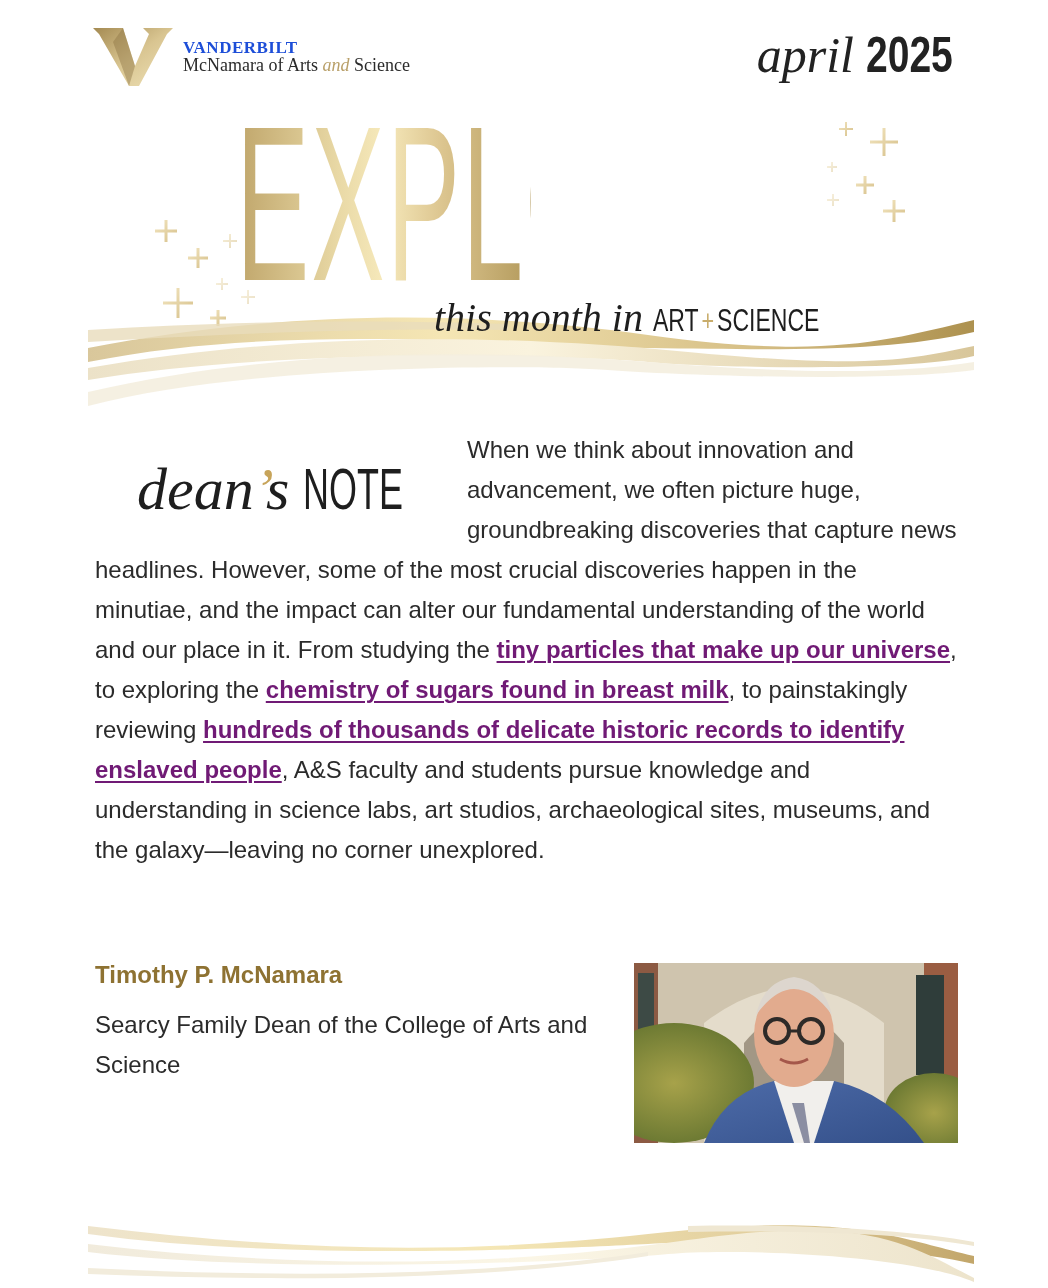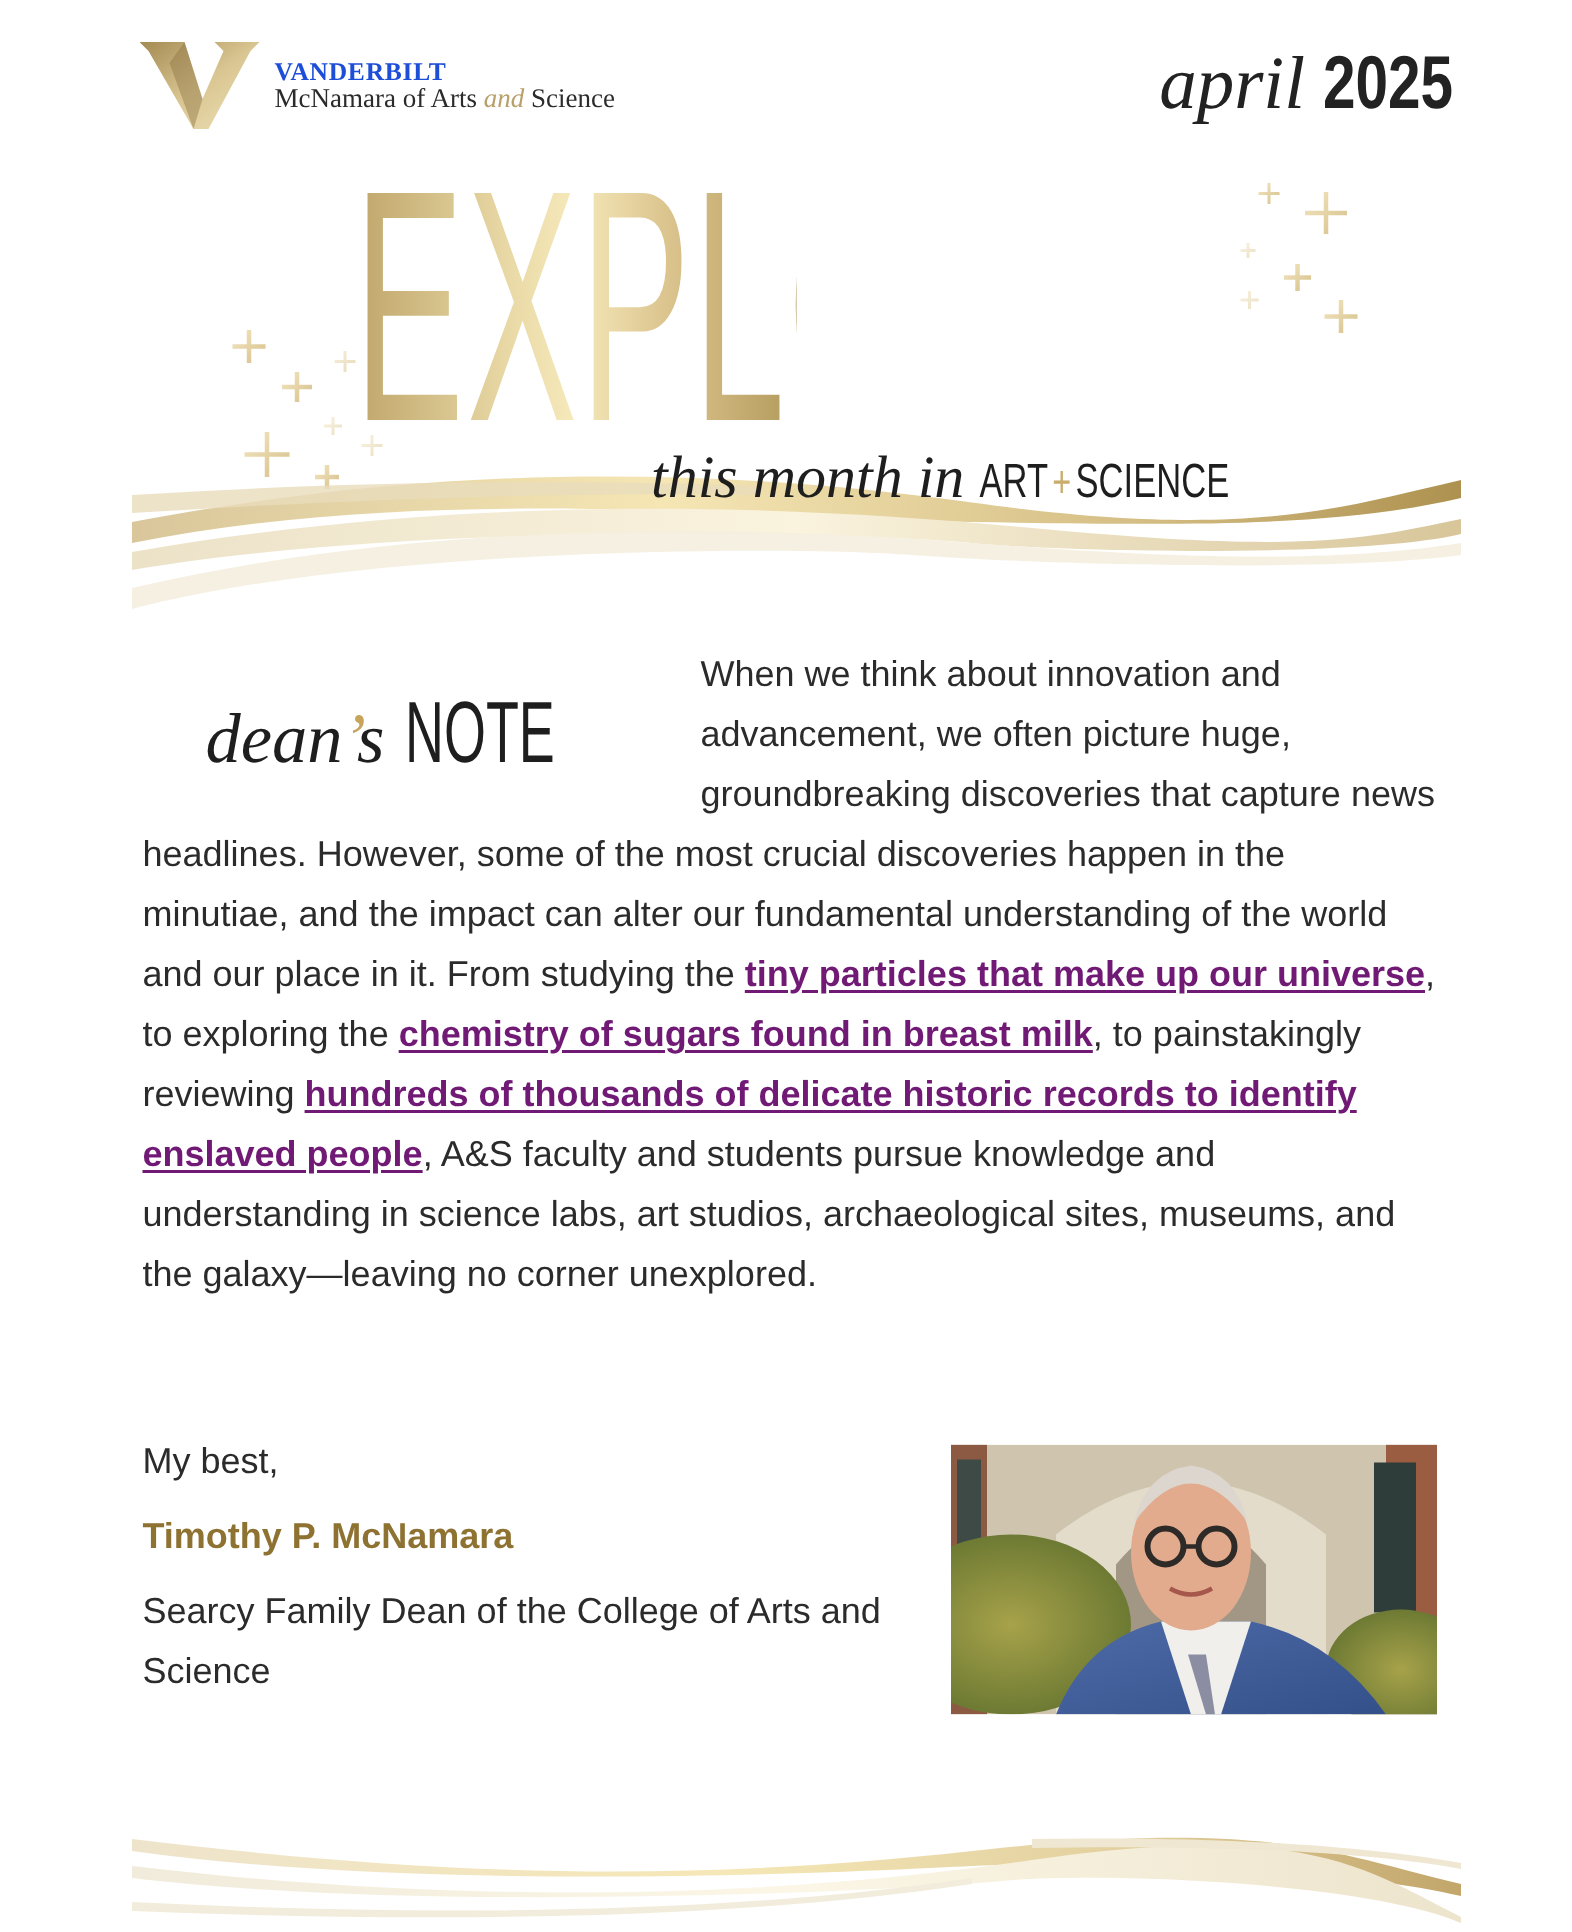--- a/index.html
+++ b/index.html
@@ -6,36 +6,36 @@
   body { width: 1048px; height: 1288px; position: relative; overflow: hidden; font-family: "Liberation Sans", sans-serif; color: #2b2b2b; }
 
   .header { position: absolute; left: 0; top: 0; width: 1048px; height: 110px; }
   .logo { position: absolute; left: 93px; top: 28px; display: flex; align-items: center; }
   .logo-v { width: 80px; height: 58px; }
   .logo-text { margin-left: 10px; font-family: "Liberation Serif", serif; line-height: 1.05; }
   .logo-text .brand { font-size: 17px; font-weight: bold; letter-spacing: 0.5px; color: #1d4ed8; }
   .logo-text .college { font-size: 18px; color: #2b2b2b; }
   .logo-text .college em { color: #b9a06a; font-style: italic; }
 
-  .issue-date { position: absolute; right: 84px; top: 26px; display: flex; align-items: baseline; text-align: right; }
+  .issue-date { position: absolute; right: 100px; top: 26px; display: flex; align-items: baseline; text-align: right; }
   .issue-date .month { font-family: "Liberation Serif", serif; font-style: italic; font-size: 50px; color: #222; margin-right: 12px; }
   .issue-date .year { font-family: "Liberation Sans", sans-serif; font-weight: bold; font-size: 50px; color: #222; transform: scaleX(0.78); transform-origin: left; display: inline-block; width: 82px; }
 
   .masthead { position: absolute; left: 88px; top: 110px; width: 886px; height: 300px; }
   .masthead svg { position: absolute; left: 0; top: 0; }
   .explorer-title { position: absolute; left: 148px; top: 4px; width: 590px; height: 180px; font-family: "Liberation Sans", sans-serif; font-size: 220px; line-height: 180px; font-weight: normal; letter-spacing: 4px; transform: scaleX(0.50); transform-origin: left top; white-space: nowrap;
     background: linear-gradient(90deg, #bfa56a 0%, #e9d9a6 35%, #f6e9bb 50%, #dcc58f 70%, #b39a5c 100%);
     -webkit-background-clip: text; background-clip: text; color: transparent; }
   .tagline { position: absolute; left: 346px; top: 184px; white-space: nowrap; display: flex; align-items: baseline; }
   .tagline .script { font-family: "Liberation Serif", serif; font-style: italic; font-size: 40px; color: #1e1e1e; margin-right: 10px; }
   .tagline .caps { font-family: "Liberation Sans", sans-serif; font-size: 32px; color: #1e1e1e; transform: scaleX(0.72); transform-origin: left; display: inline-block; }
   .tagline .plus { color: #c9ad6c; font-size: 30px; margin: 0 4px; }
 
   .deans-note-heading { position: absolute; left: 137px; top: 455px; display: flex; align-items: baseline; }
-  .deans-note-heading .script { font-family: "Liberation Serif", serif; font-style: italic; font-size: 47px; color: #1e1e1e; }
+  .deans-note-heading .script { font-family: "Liberation Serif", serif; font-style: italic; font-size: 60px; color: #1e1e1e; }
   .deans-note-heading .apos { color: #c7a45a; }
   .deans-note-heading .caps { font-family: "Liberation Sans", sans-serif; font-size: 58px; color: #1e1e1e; transform: scaleX(0.62); transform-origin: left; display: inline-block; margin-left: 14px; width: 100px; }
 
   .body-text { position: absolute; left: 95px; top: 430px; width: 865px; font-size: 24px; line-height: 40px; color: #2b2b2b; }
   .float-spacer { float: left; width: 372px; height: 120px; }
   .body-text a { color: #701a75; font-weight: bold; text-decoration: underline; text-decoration-thickness: 2px; text-underline-offset: 3px; }
 
   .signoff { position: absolute; left: 95px; top: 955px; width: 520px; font-size: 24px; line-height: 40px; color: #2b2b2b; }
   .signoff .closing { margin: 0 0 10px 0; }
   .signoff .name { color: #8e7232; font-weight: bold; margin: 0 0 10px 0; }
@@ -128,21 +128,20 @@
   <span class="script"><span>dean</span><span class="apos">’</span><span>s</span></span>
   <span class="caps">NOTE</span>
 </div>
 
 <div class="body-text">
   <div class="float-spacer"></div>
   <span>When we think about innovation and advancement, we often picture huge, groundbreaking discoveries that capture news headlines. However, some of the most crucial discoveries happen in the minutiae, and the impact can alter our fundamental understanding of the world and our place in it. From studying the </span><a href="#">tiny particles that make up our universe</a><span>, to exploring the </span><a href="#">chemistry of sugars found in breast milk</a><span>, to painstakingly reviewing </span><a href="#">hundreds of thousands of delicate historic records to identify enslaved people</a><span>, A&amp;S faculty and students pursue knowledge and understanding in science labs, art studios, archaeological sites, museums, and the galaxy—leaving no corner unexplored.</span>
 </div>
 
 <div class="signoff">
-  <p class="closing">My best,</p>
   <p class="name">Timothy P. McNamara</p>
   <p class="title">Searcy Family Dean of the College of Arts and Science</p>
 </div>
 
 <div class="portrait" title="Portrait of Timothy P. McNamara">
   <svg width="324" height="180" viewBox="0 0 324 180">
     <defs>
       <radialGradient id="bush" cx="0.5" cy="0.5" r="0.5">
         <stop offset="0" stop-color="#a7a24a"></stop>
         <stop offset="1" stop-color="#6d7a33"></stop>

